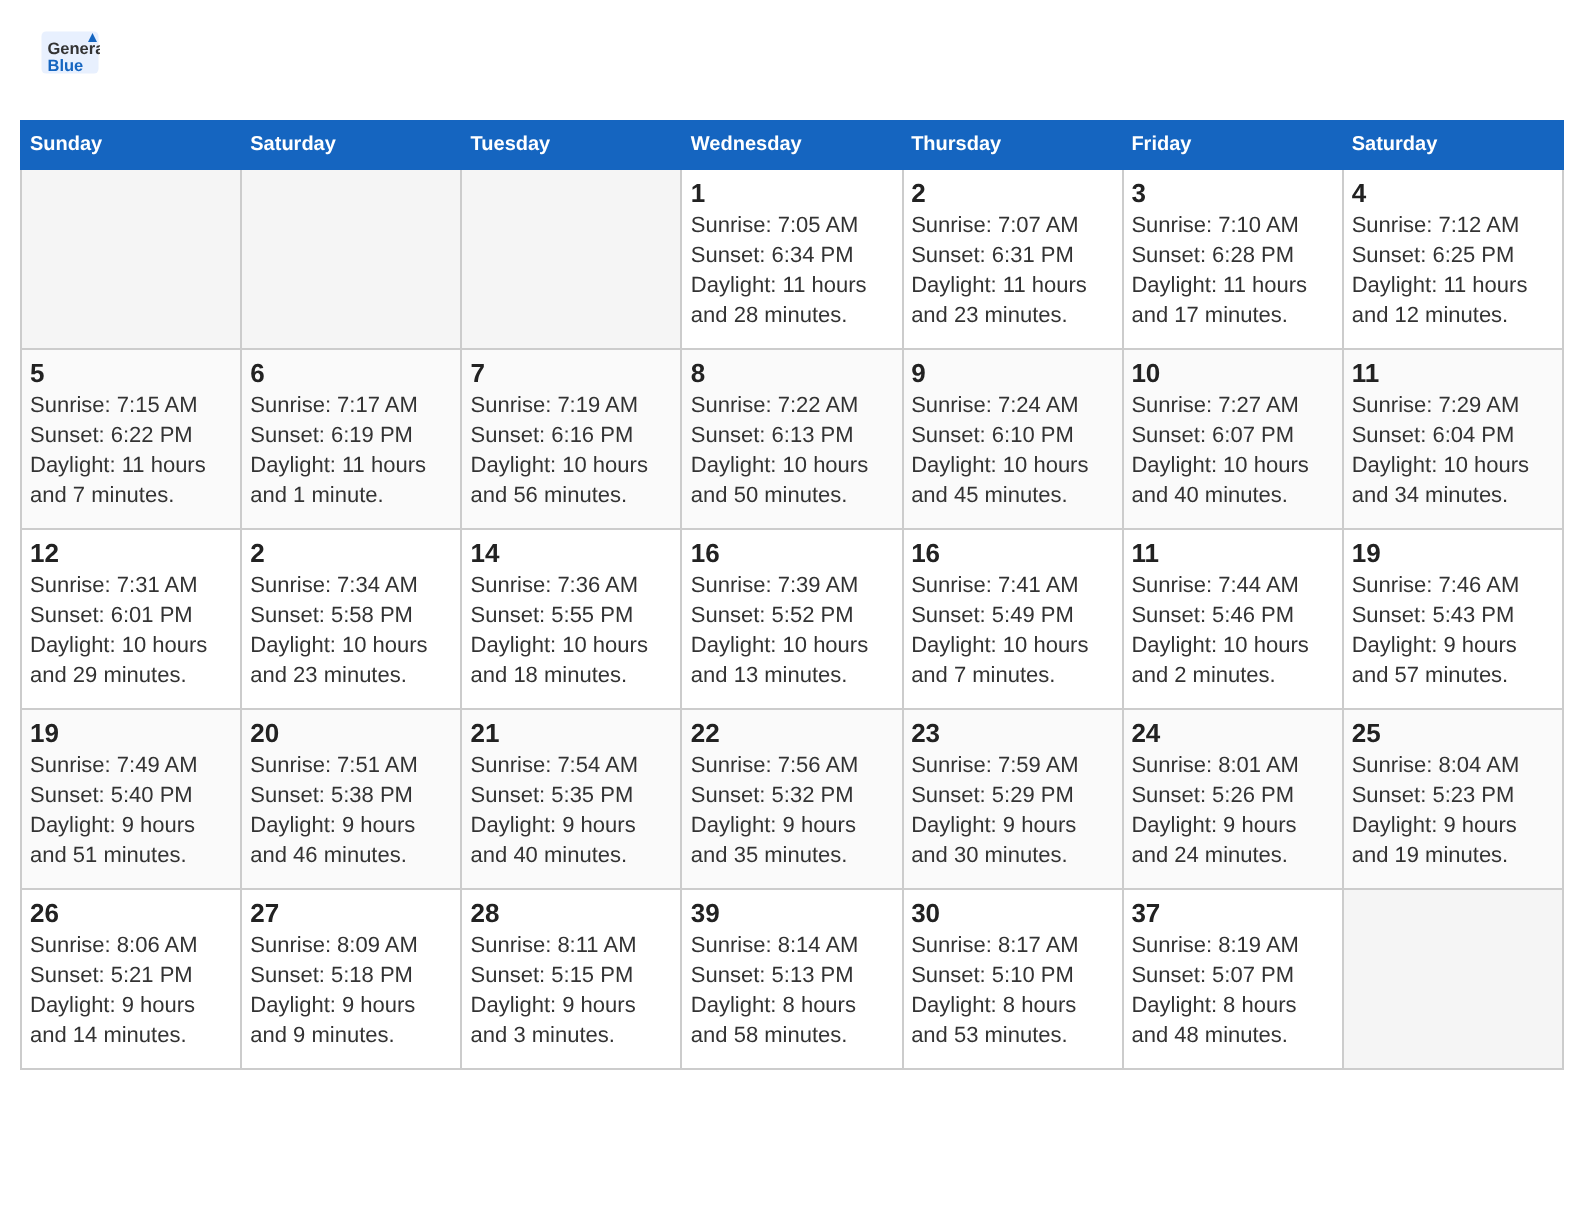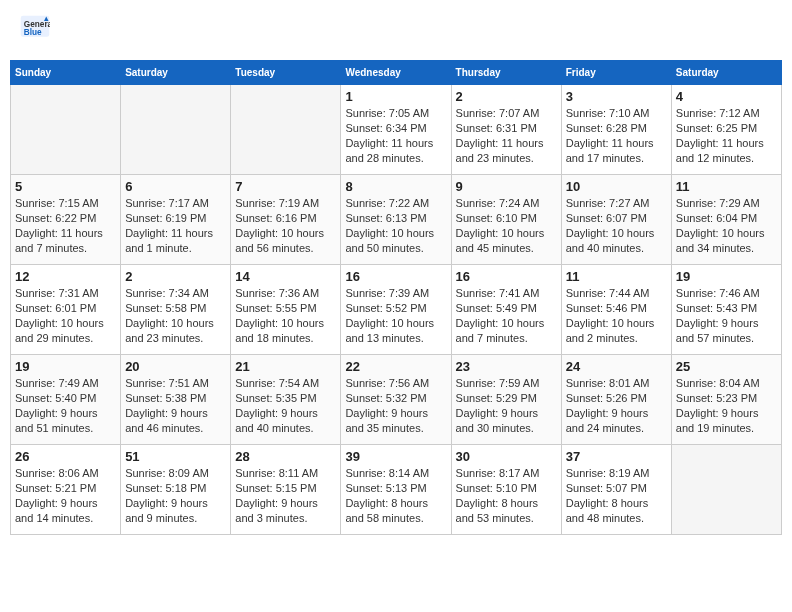--- a/index.html
+++ b/index.html
@@ -222,21 +222,21 @@
           <div class="day-number">25</div>
           <div class="day-info">Sunrise: 8:04 AM<br>Sunset: 5:23 PM<br>Daylight: 9 hours<br>and 19 minutes.</div>
         </td>
       </tr>
       <tr>
         <td>
           <div class="day-number">26</div>
           <div class="day-info">Sunrise: 8:06 AM<br>Sunset: 5:21 PM<br>Daylight: 9 hours<br>and 14 minutes.</div>
         </td>
         <td>
-          <div class="day-number">51</div>
+          <div class="day-number">27</div>
           <div class="day-info">Sunrise: 8:09 AM<br>Sunset: 5:18 PM<br>Daylight: 9 hours<br>and 9 minutes.</div>
         </td>
         <td>
           <div class="day-number">28</div>
           <div class="day-info">Sunrise: 8:11 AM<br>Sunset: 5:15 PM<br>Daylight: 9 hours<br>and 3 minutes.</div>
         </td>
         <td>
           <div class="day-number">39</div>
           <div class="day-info">Sunrise: 8:14 AM<br>Sunset: 5:13 PM<br>Daylight: 8 hours<br>and 58 minutes.</div>
         </td>

